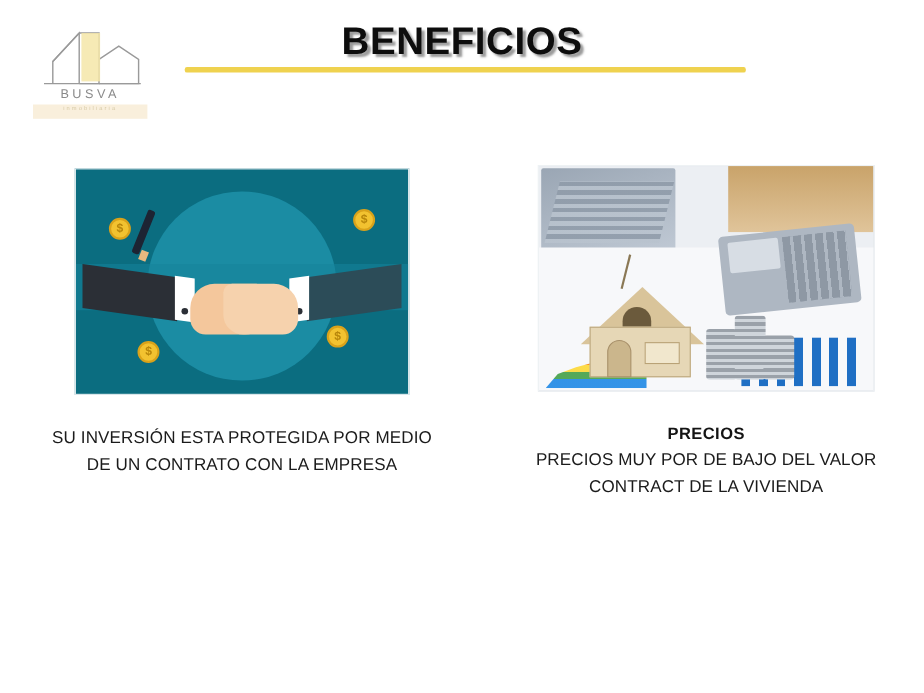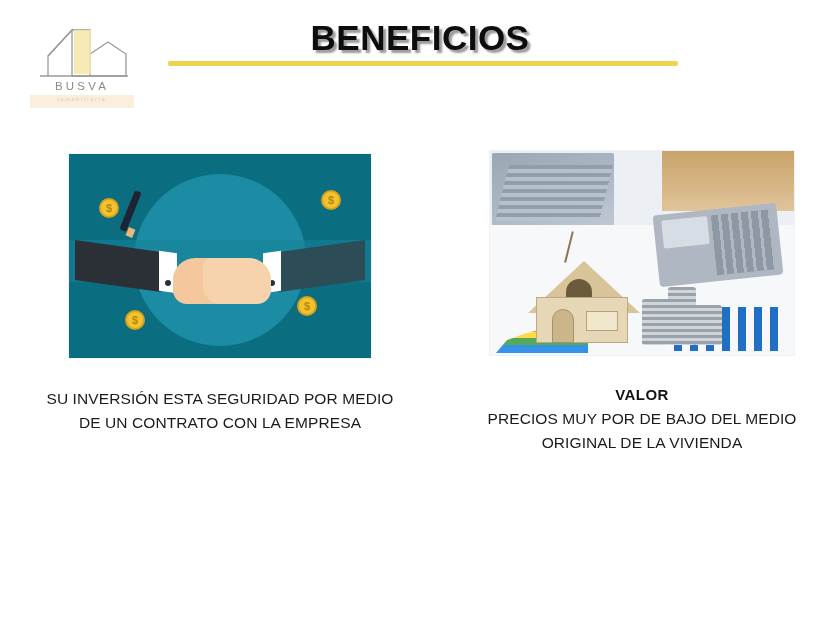--- a/index.html
+++ b/index.html
@@ -345,21 +345,21 @@
       <div class="hand l"></div>
       <div class="hand r"></div>
 
       <div class="coin" style="left:30px;top:44px">$</div>
       <div class="coin" style="right:30px;top:36px">$</div>
       <div class="coin" style="left:56px;bottom:28px">$</div>
       <div class="coin" style="right:54px;bottom:42px">$</div>
     </div>
 
     <div class="caption">
-      <div class="caption-body">SU INVERSIÓN ESTA SEGURIDAD POR MEDIO DE UN CONTRATO CON LA EMPRESA</div>
+      <div class="caption-body">SU INVERSIÓN ESTA PROTEGIDA POR MEDIO DE UN CONTRATO CON LA EMPRESA</div>
     </div>
   </div>
 
   <div class="card" id="card-right">
 
     <div class="figure" id="fig-right">
       <div class="ph-desk"></div>
       <div class="ph-laptop">
         <div class="ph-keys"></div>
       </div>
@@ -380,18 +380,18 @@
       <div class="ph-house-body"></div>
       <div class="ph-door"></div>
       <div class="ph-window"></div>
 
       <div class="ph-stack" style="left:152px;height:46px"></div>
       <div class="ph-stack" style="left:178px;height:58px"></div>
       <div class="ph-stack" style="left:204px;height:40px"></div>
     </div>
 
     <div class="caption">
-      <div class="caption-title">VALOR</div>
-      <div class="caption-body">PRECIOS MUY POR DE BAJO DEL MEDIO ORIGINAL DE LA VIVIENDA</div>
+      <div class="caption-title">PRECIOS</div>
+      <div class="caption-body">PRECIOS MUY POR DE BAJO DEL VALOR CONTRACT DE LA VIVIENDA</div>
     </div>
   </div>
 
 </div>
 
 </body></html>

